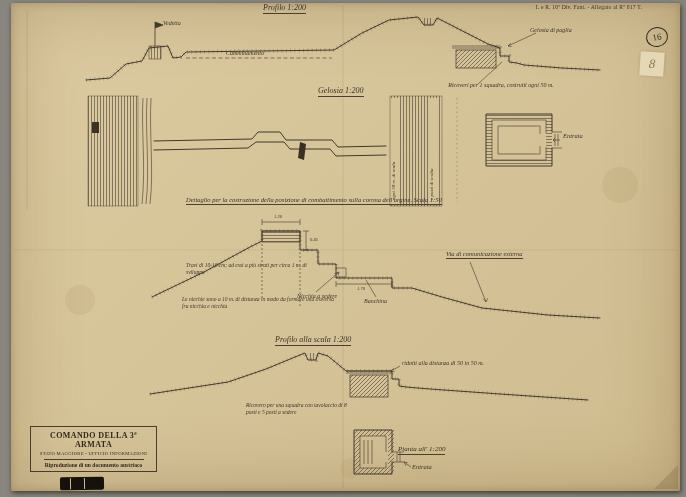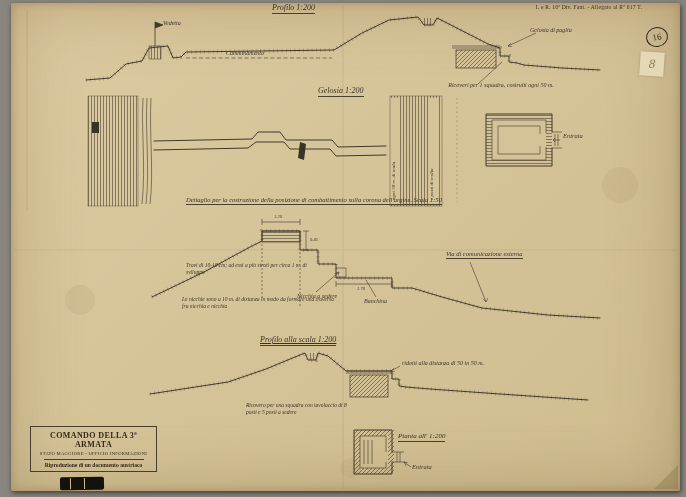--- a/index.html
+++ b/index.html
@@ -138,46 +138,46 @@
       <path class="thin" d="M364 440 V464 M368 440 V464 M372 440 V464"></path>
       <path class="thin" d="M392 452 H404 M392 462 H404 M397 452 V462 M400 452 V462"></path>
       <path class="thin" d="M411 467 L404 462 M406 465.8 L404 462 L407.6 462.6"></path>
     </g>
   </svg>
 
   <div class="hdr">I. e R. 10ª Div. Fant. - Allegato al Rº 017 T.</div>
   <div class="circle16">16</div>
   <div class="pencil8">8</div>
 
-  <div class="ttl" style="left:272px;top:3px;">Profilo 1:200</div>
+  <div class="ttl" style="left:263px;top:3px;">Profilo 1:200</div>
   <div class="lbl nw" style="left:163px;top:20px;">Vedetta</div>
   <div class="lbl nw" style="left:226px;top:50px;">Camminamento</div>
   <div class="lbl nw" style="left:530px;top:27px;">Gelosia di paglia</div>
   <div class="lbl" style="left:440px;top:82px;width:122px;text-align:center;">Ricoveri per 1 squadra, costruiti ogni 50 m.</div>
 
   <div class="ttl" style="left:318px;top:86px;">Gelosia 1:200</div>
   <div class="rot" style="left:391px;top:200px;">ogni 50 m. di scala</div>
   <div class="rot" style="left:429px;top:200px;">e posti di scolta</div>
   <div class="lbl nw" style="left:563px;top:132px;font-size:6.5px;">Entrata</div>
 
   <div class="ttl" style="left:186px;top:196px;font-size:6.5px;border-bottom-width:0.8px;">Dettaglio per la costruzione della posizione di combattimento sulla corona dell'argine. Scala 1:50</div>
   <div class="lbl" style="left:186px;top:262px;width:128px;font-size:5.5px;">Travi di 10-16 cm; ad essi a più strati per circa 1 m. di sviluppo</div>
   <div class="lbl nw" style="left:297px;top:293px;">Nicchia a sedere</div>
   <div class="lbl nw" style="left:364px;top:298px;">Banchina</div>
   <div class="lbl nw" style="left:446px;top:250px;font-size:6.5px;border-bottom:0.6px solid #4a3f31;">Via di comunicazione esterna</div>
   <div class="lbl" style="left:182px;top:296px;width:152px;font-size:5.5px;">Le nicchie sono a 10 m. di distanza in modo da formare una traversa fra nicchia e nicchia</div>
   <div class="dim" style="left:274px;top:214px;">1.20</div>
   <div class="dim" style="left:310px;top:237px;">0.45</div>
   <div class="dim" style="left:357px;top:286px;">1.70</div>
 
-  <div class="ttl" style="left:260px;top:335px;text-decoration:underline;">Profilo alla scala 1:200</div>
+  <div class="ttl" style="left:275px;top:335px;">Profilo alla scala 1:200</div>
   <div class="lbl nw" style="left:402px;top:360px;">ridotti alla distanza di 50 in 50 m.</div>
   <div class="lbl" style="left:246px;top:402px;width:112px;font-size:5.5px;">Ricovero per una squadra con tavolaccio di 8 posti e 5 posti a sedere</div>
 
-  <div class="ttl" style="left:398px;top:432px;font-size:7px;">Pianta all' 1:200</div>
+  <div class="ttl" style="left:398px;top:445px;font-size:7px;">Pianta all' 1:200</div>
   <div class="lbl nw" style="left:412px;top:463px;font-size:6.5px;">Entrata</div>
 
   <div class="stamp">
     <div class="l1">COMANDO DELLA 3ª ARMATA</div>
     <div class="l2">STATO MAGGIORE - UFFICIO INFORMAZIONI</div>
     <div class="rule"></div>
     <div class="l3">Riproduzione di un documento austriaco</div>
   </div>
 
   <div class="regmark">

